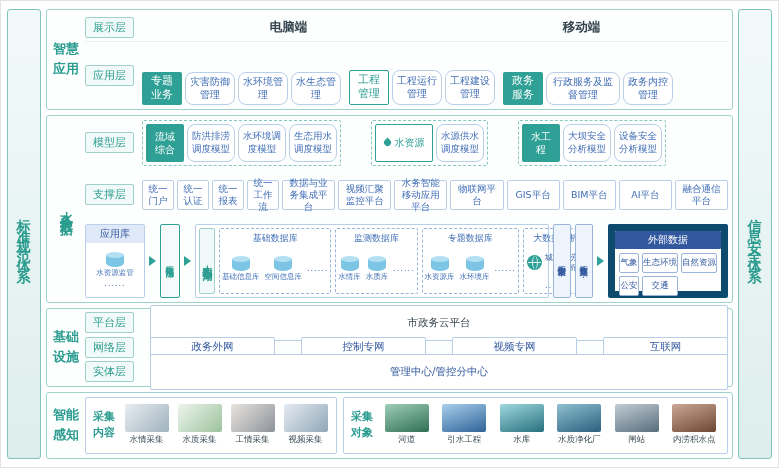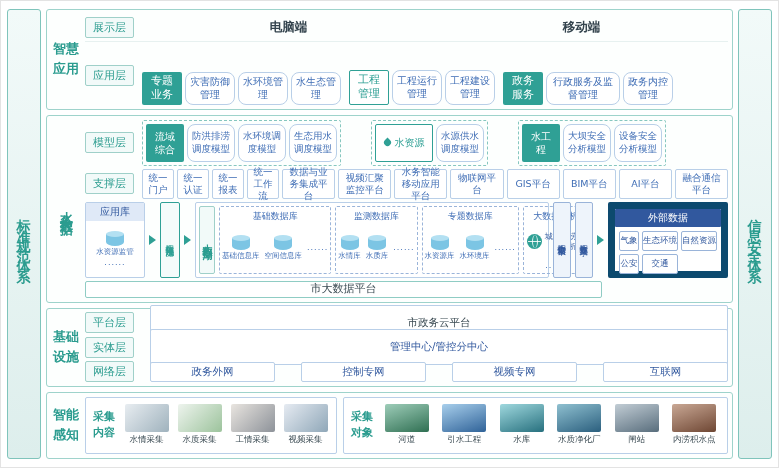--- a/index.html
+++ b/index.html
@@ -6,21 +6,21 @@
 html,body{background:#fff}
 body{font-family:"DejaVu Sans","Liberation Sans",sans-serif}
 .page{width:779px;height:468px;border:1px solid #e3e3e3;background:#fff;padding:8px 6px;display:flex;gap:5px;overflow:hidden}
 .pillar{flex:0 0 34px;border:1px solid #7fc4bb;background:linear-gradient(180deg,#f2faf9,#ddeeec);color:#2b9c8f;font-weight:bold;font-size:14px;display:flex;align-items:center;justify-content:center;writing-mode:vertical-rl;letter-spacing:10px;border-radius:3px;padding-top:8px}
 .main{flex:1;display:flex;flex-direction:column;gap:5px;min-width:0}
 .section{border:1px solid #9ed3cb;border-radius:3px;background:#fdfffe;display:flex;gap:4px;padding:4px}
 .sec-app{height:102px}.sec-bigdata{height:188px}.sec-infra{height:80px}.sec-perc{height:68px}
 .sec-title{flex:0 0 30px;display:flex;align-items:center;justify-content:center;color:#2b9c8f;font-weight:bold;font-size:13px;text-align:center;word-break:break-all;line-height:1.55;padding:0 2px}
 .sec-title.vert{writing-mode:vertical-rl;letter-spacing:3px;word-break:normal;padding:0}
 .sec-body{flex:1;display:flex;flex-direction:column;gap:4px;min-width:0}
-.bd-body{gap:3px}
+.bd-body{gap:14px}
 .row{display:flex;align-items:center;gap:8px;min-width:0}
 .layer-tag{flex:0 0 auto;border:1px solid #9fd0c9;background:#f2faf9;color:#2b9c8f;font-size:11px;padding:2px 7px;white-space:nowrap;border-radius:2px}
 .display-row{height:28px;border-bottom:1px solid #e7f1f0}
 .clients{flex:1;display:flex;justify-content:space-around}
 .client{font-size:12.5px;font-weight:bold;color:#33434d}
 .app-row{flex:1;align-items:stretch}
 .app-row .layer-tag{align-self:center}
 .groups{flex:1;display:flex;gap:8px;align-items:flex-end}
 .group{display:flex;gap:3px;align-items:stretch}
 .gtitle{flex:0 0 40px;display:flex;align-items:center;justify-content:center;text-align:center;font-size:11px;line-height:1.3;word-break:break-all;padding:2px 6px;border-radius:2px}
@@ -262,44 +262,43 @@
             <div class="ext-grid">
               <div class="ext-item">气象</div>
               <div class="ext-item">生态环境</div>
               <div class="ext-item">自然资源</div>
               <div class="ext-item">公安</div>
               <div class="ext-item">交通</div>
             </div>
           </div>
         </div>
 
-        <div class="bigdata-bar">市大数据平台</div>
       </div>
     </div>
 
     <div class="section sec-infra">
       <div class="sec-title">基础设施</div>
       <div class="sec-body infra-body">
         <div class="infra-row">
           <div class="layer-tag">平台层</div>
           <div class="wide-bar">市政务云平台</div>
-        </div>
-        <div class="infra-row">
-          <div class="layer-tag">实体层</div>
-          <div class="wide-bar blue-text">管理中心/管控分中心</div>
         </div>
         <div class="infra-row">
           <div class="layer-tag">网络层</div>
           <div class="net-items">
             <div class="net">政务外网</div>
             <div class="net">控制专网</div>
             <div class="net">视频专网</div>
             <div class="net">互联网</div>
           </div>
         </div>
+        <div class="infra-row">
+          <div class="layer-tag">实体层</div>
+          <div class="wide-bar blue-text">管理中心/管控分中心</div>
+        </div>
       </div>
     </div>
 
     <div class="section sec-perc">
       <div class="sec-title">智能感知</div>
       <div class="p-body">
         <div class="p-group content">
           <div class="p-label">采集内容</div>
           <div class="p-items">
             <div class="pitem">

